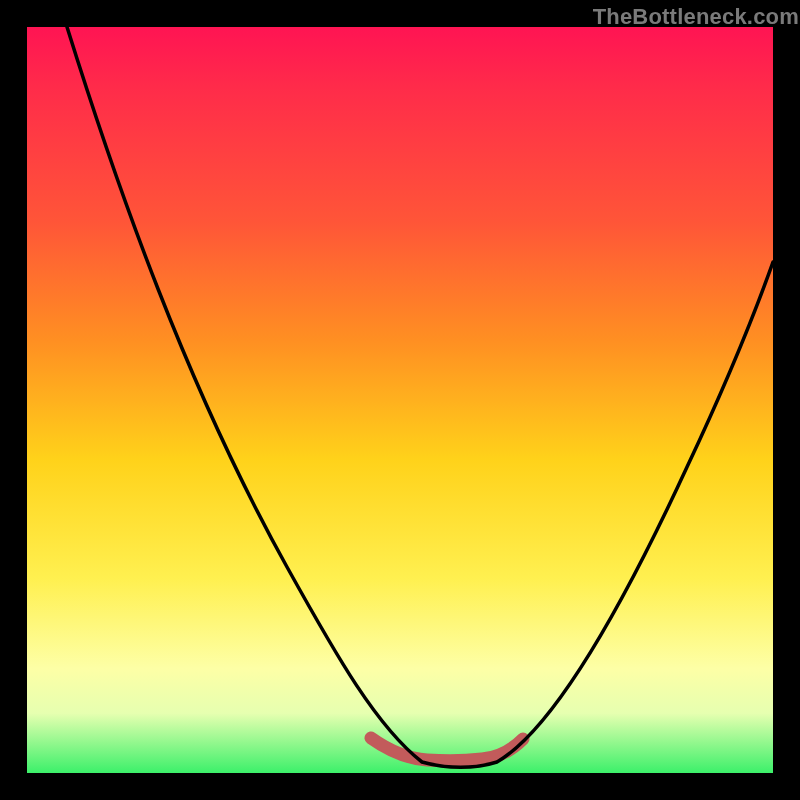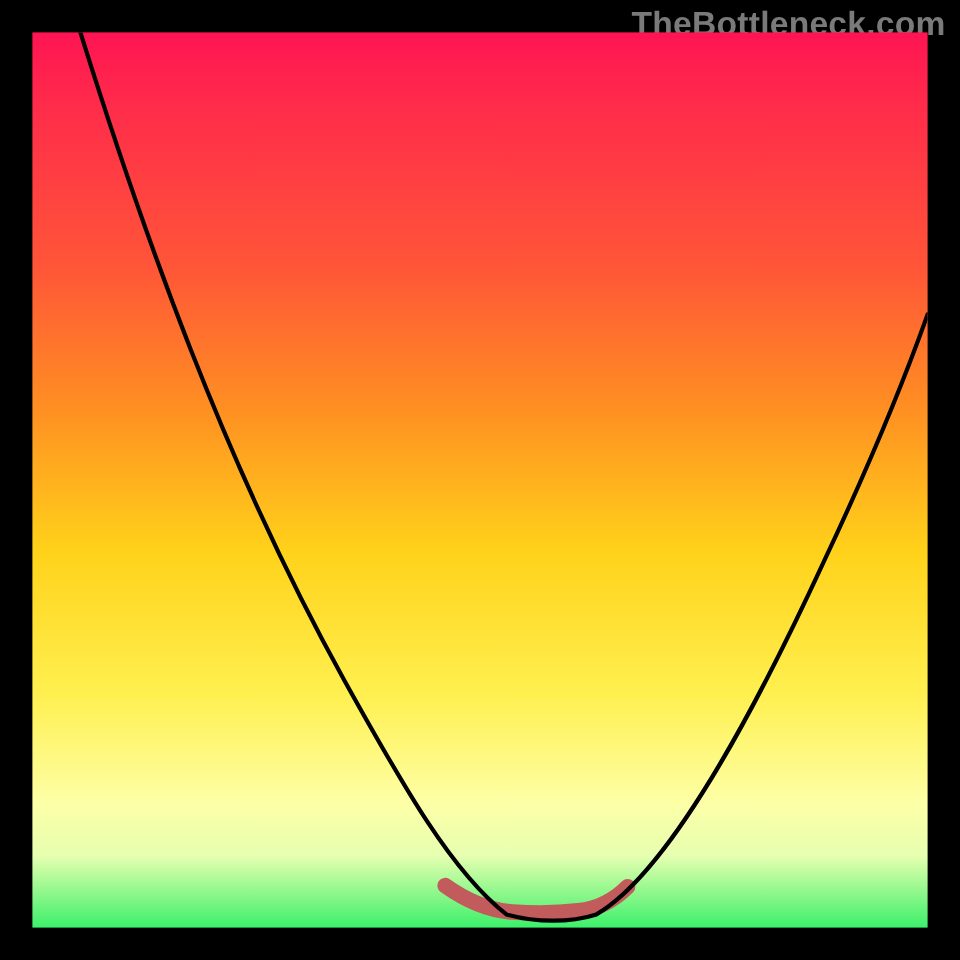--- a/index.html
+++ b/index.html
@@ -12,23 +12,23 @@
   }
   .frame {
     position: relative;
     width: 800px;
     height: 800px;
     background: #000;
   }
   .watermark {
     position: absolute;
     top: 4px;
-    right: 12px;
+    right: 1px;
     color: #7a7a7a;
-    font-size: 28px;
+    font-size: 22px;
     font-weight: 600;
     letter-spacing: 0.2px;
   }
   .plot-area {
     position: absolute;
     left: 27px;
     top: 27px;
     width: 746px;
     height: 746px;
     

